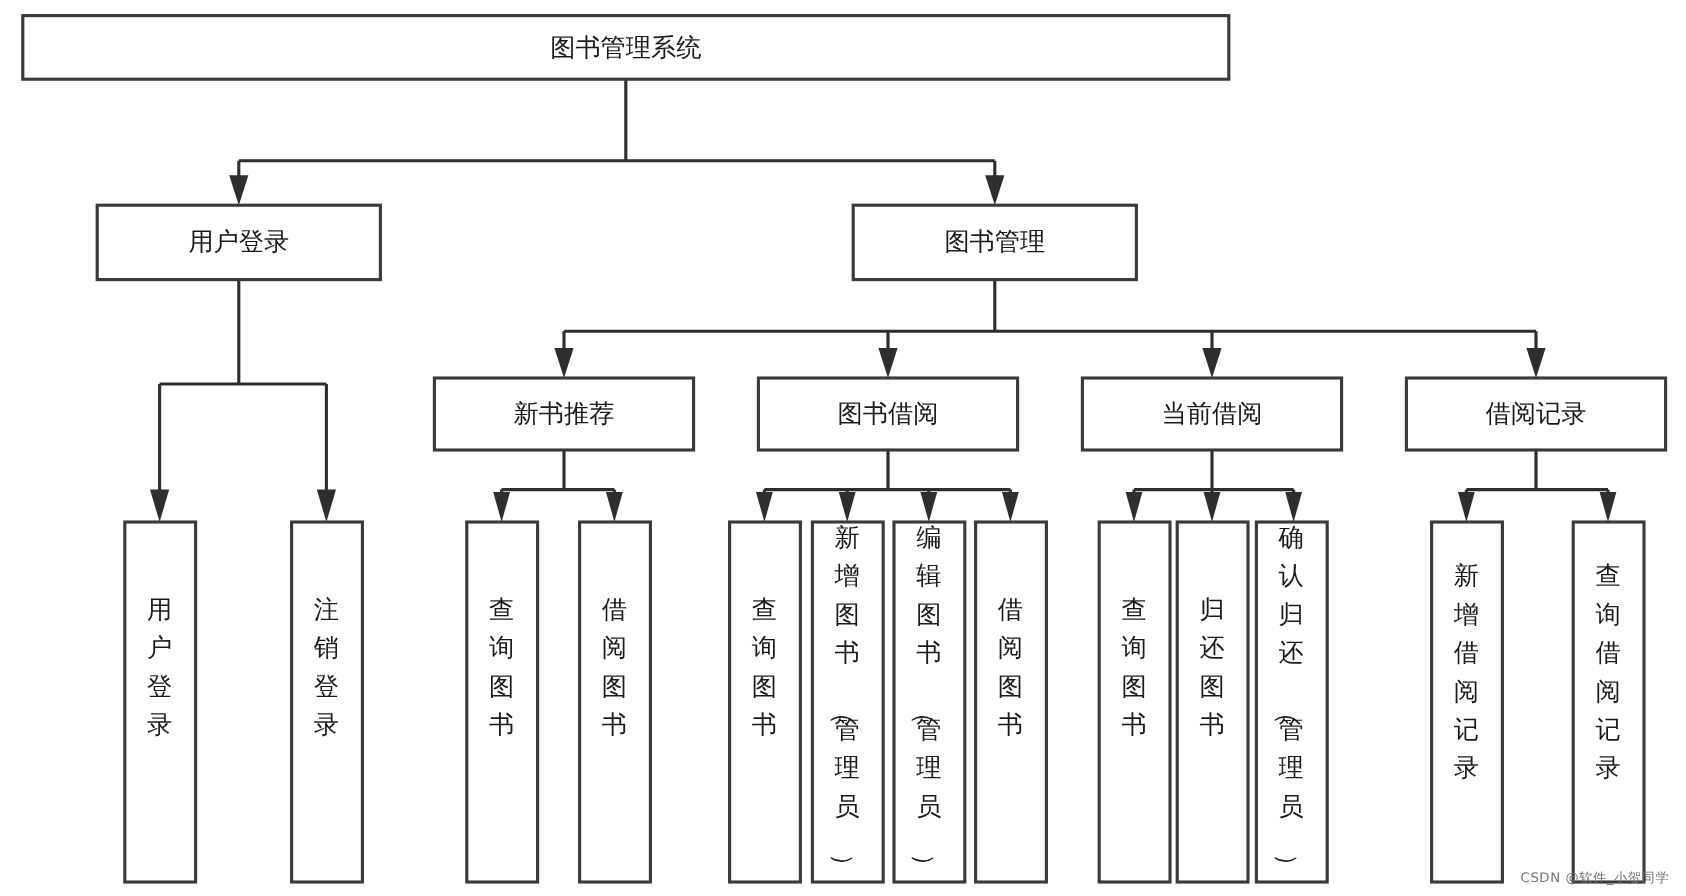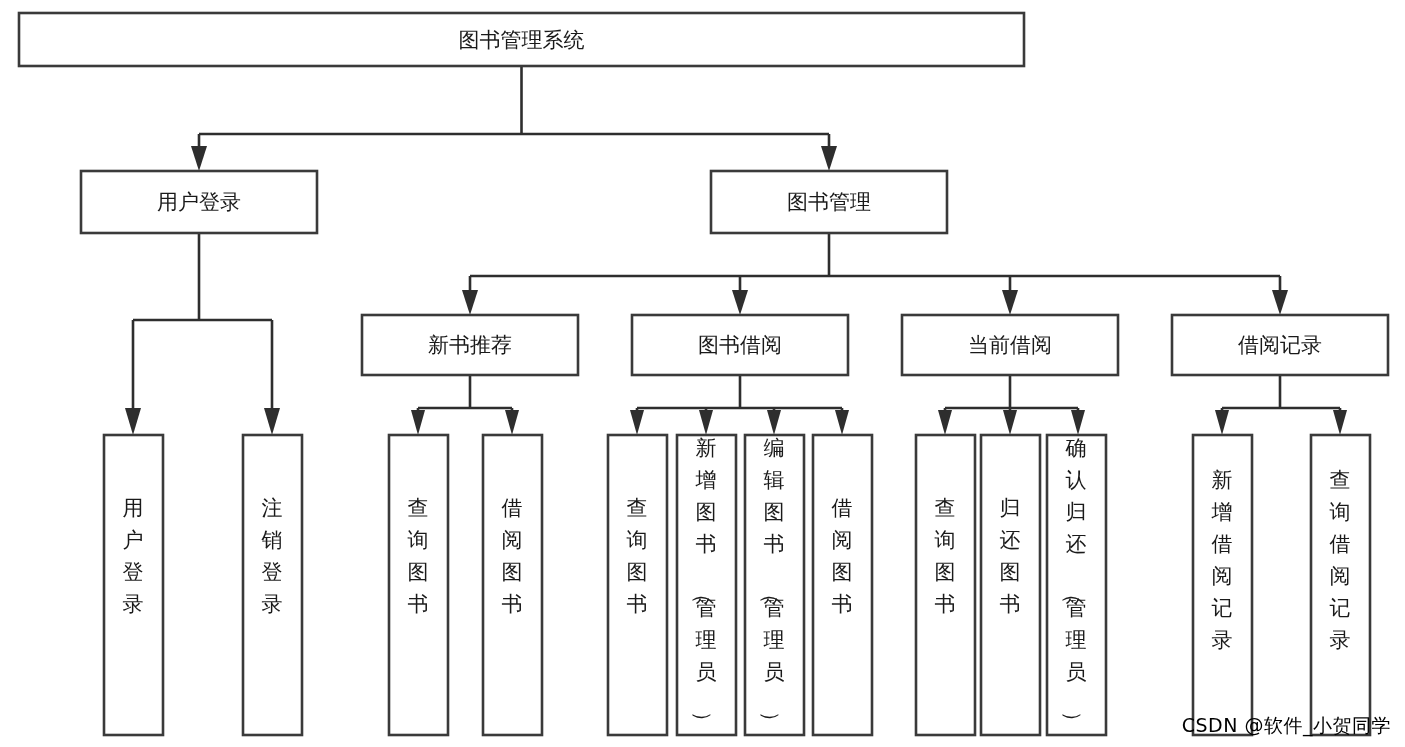--- a/index.html
+++ b/index.html
@@ -53,22 +53,22 @@
   }
   .arrow-head {
     fill: #2e2e2e;
     stroke: none;
   }
   .watermark {
     position: absolute;
     right: 14px;
     bottom: 8px;
     font-family: "DejaVu Sans", "Liberation Sans", sans-serif;
-    font-size: 19px;
-    color: #000000;
+    font-size: 11px;
+    color: #737373;
     letter-spacing: 0.5px;
     white-space: nowrap;
     user-select: none;
   }
 </style>
 </head>
 <body>
 
 <div id="diagram-root">
 

